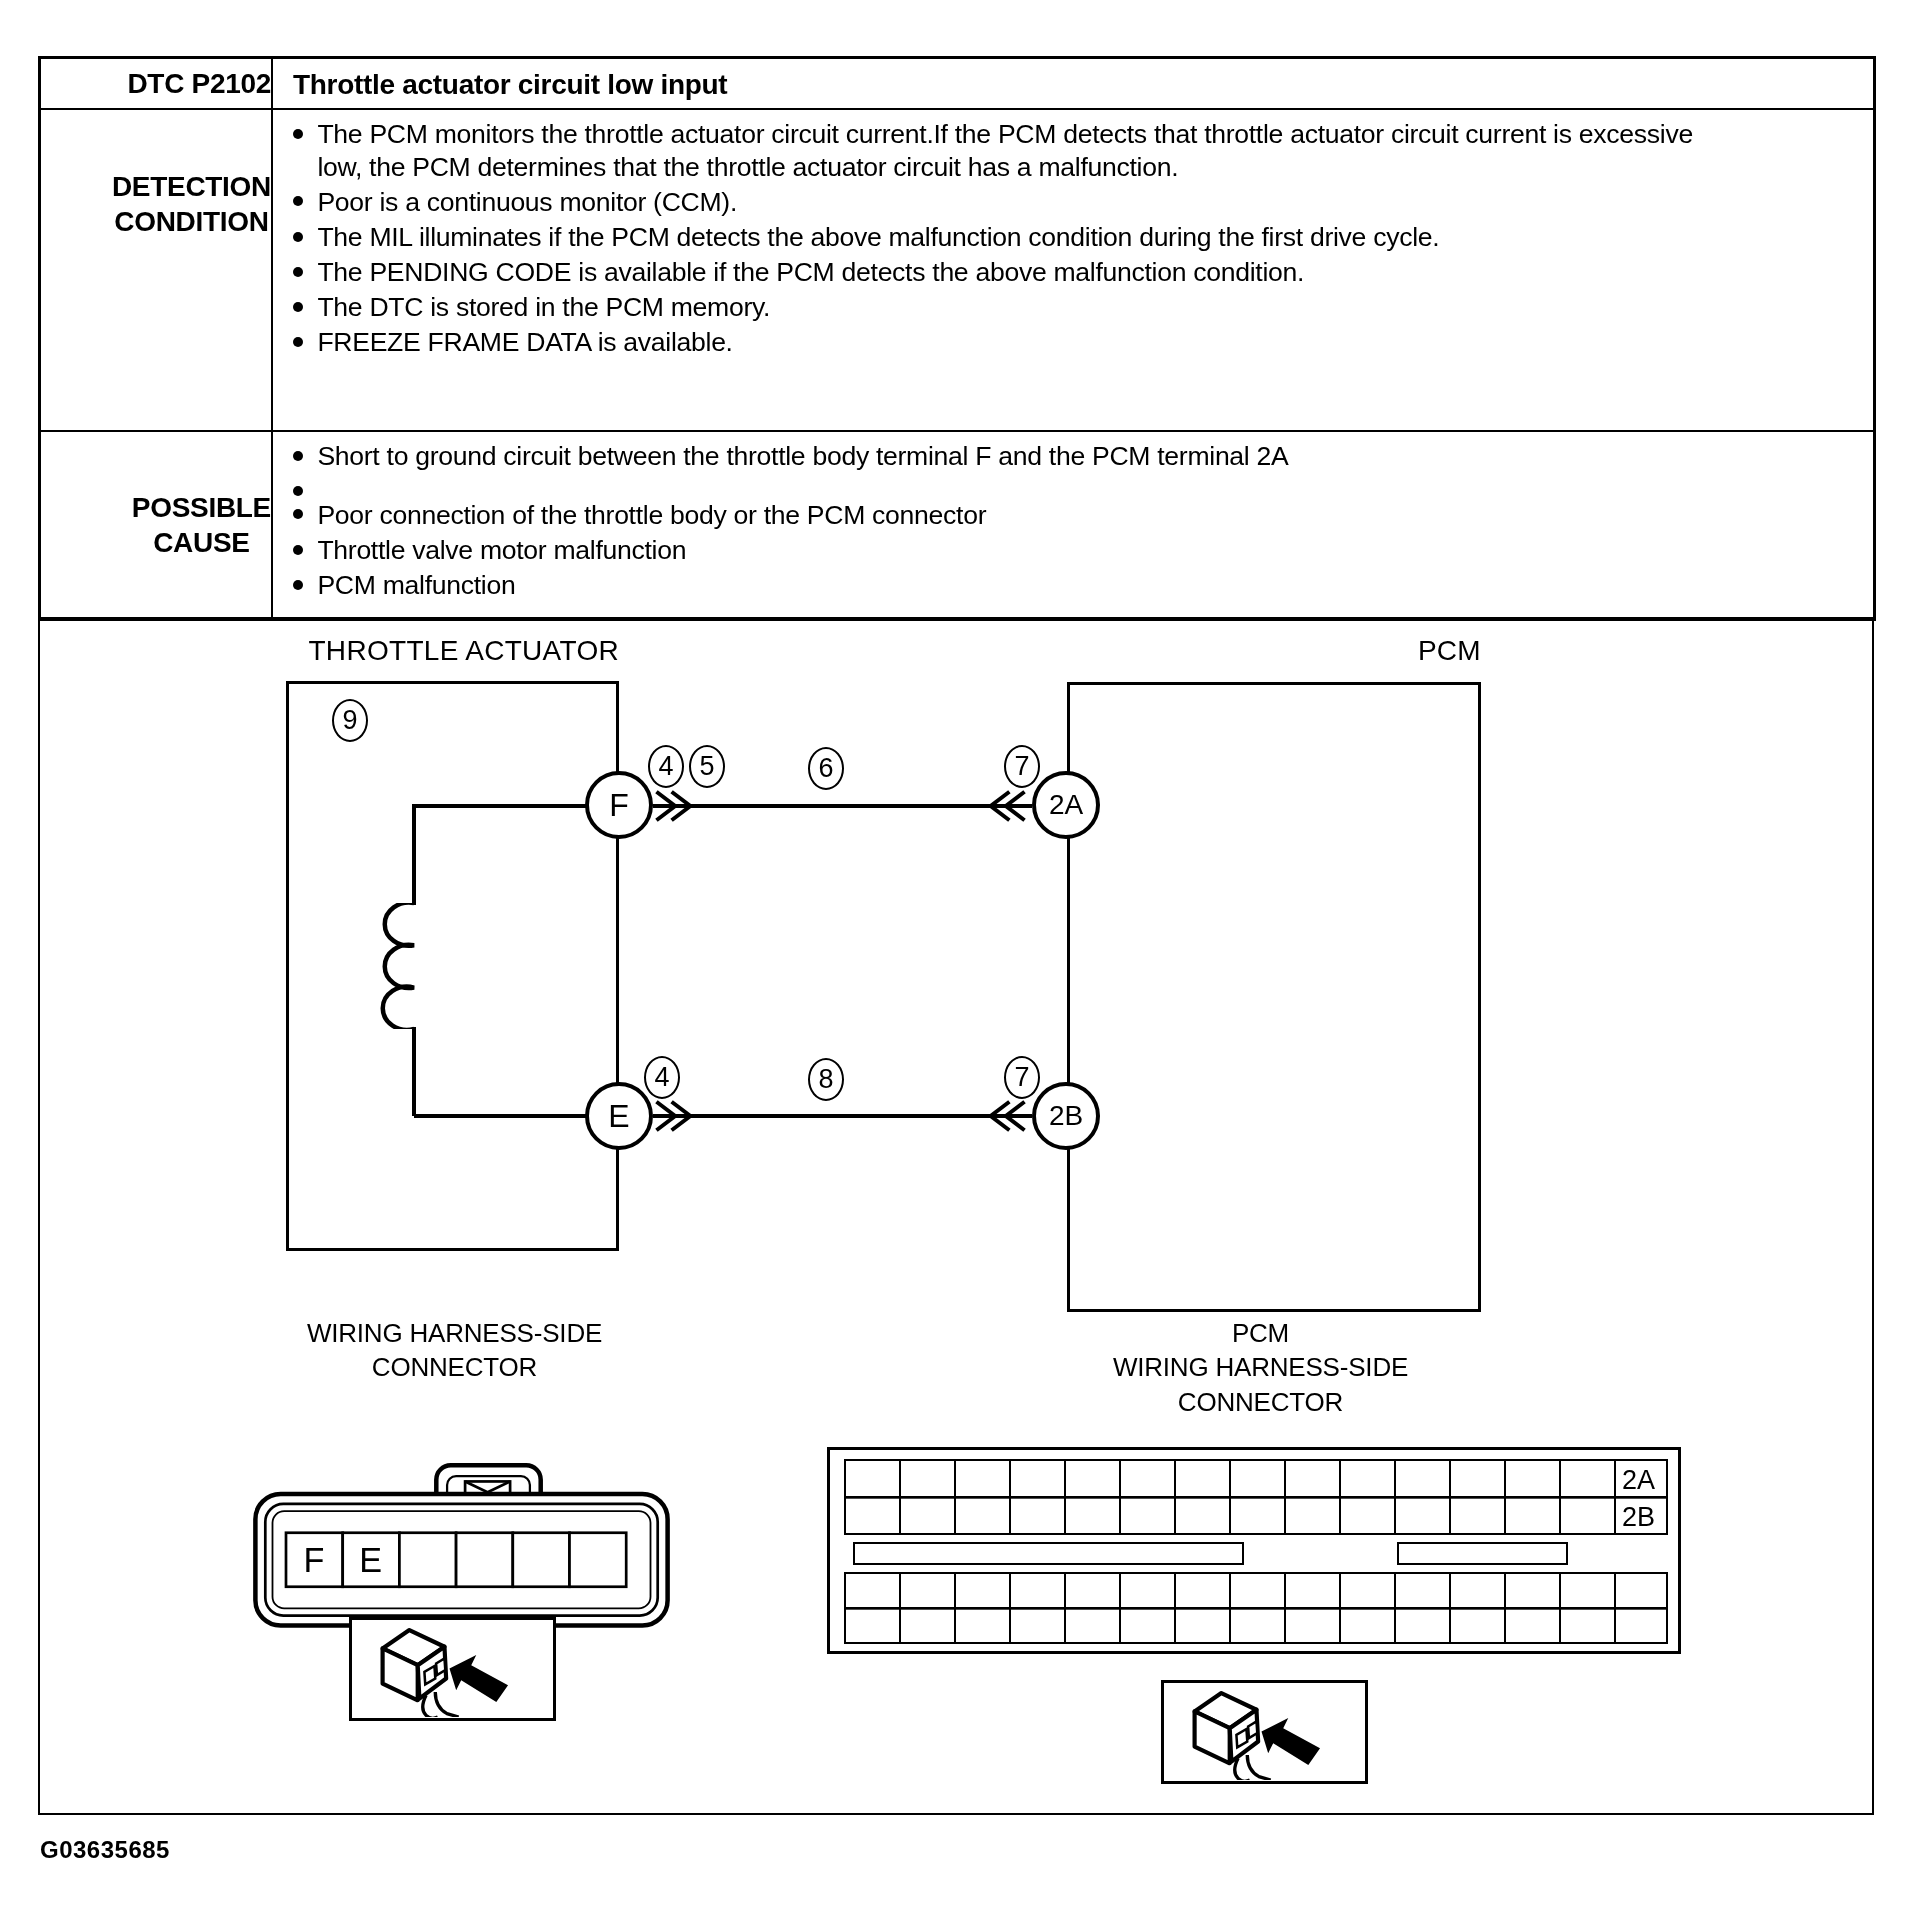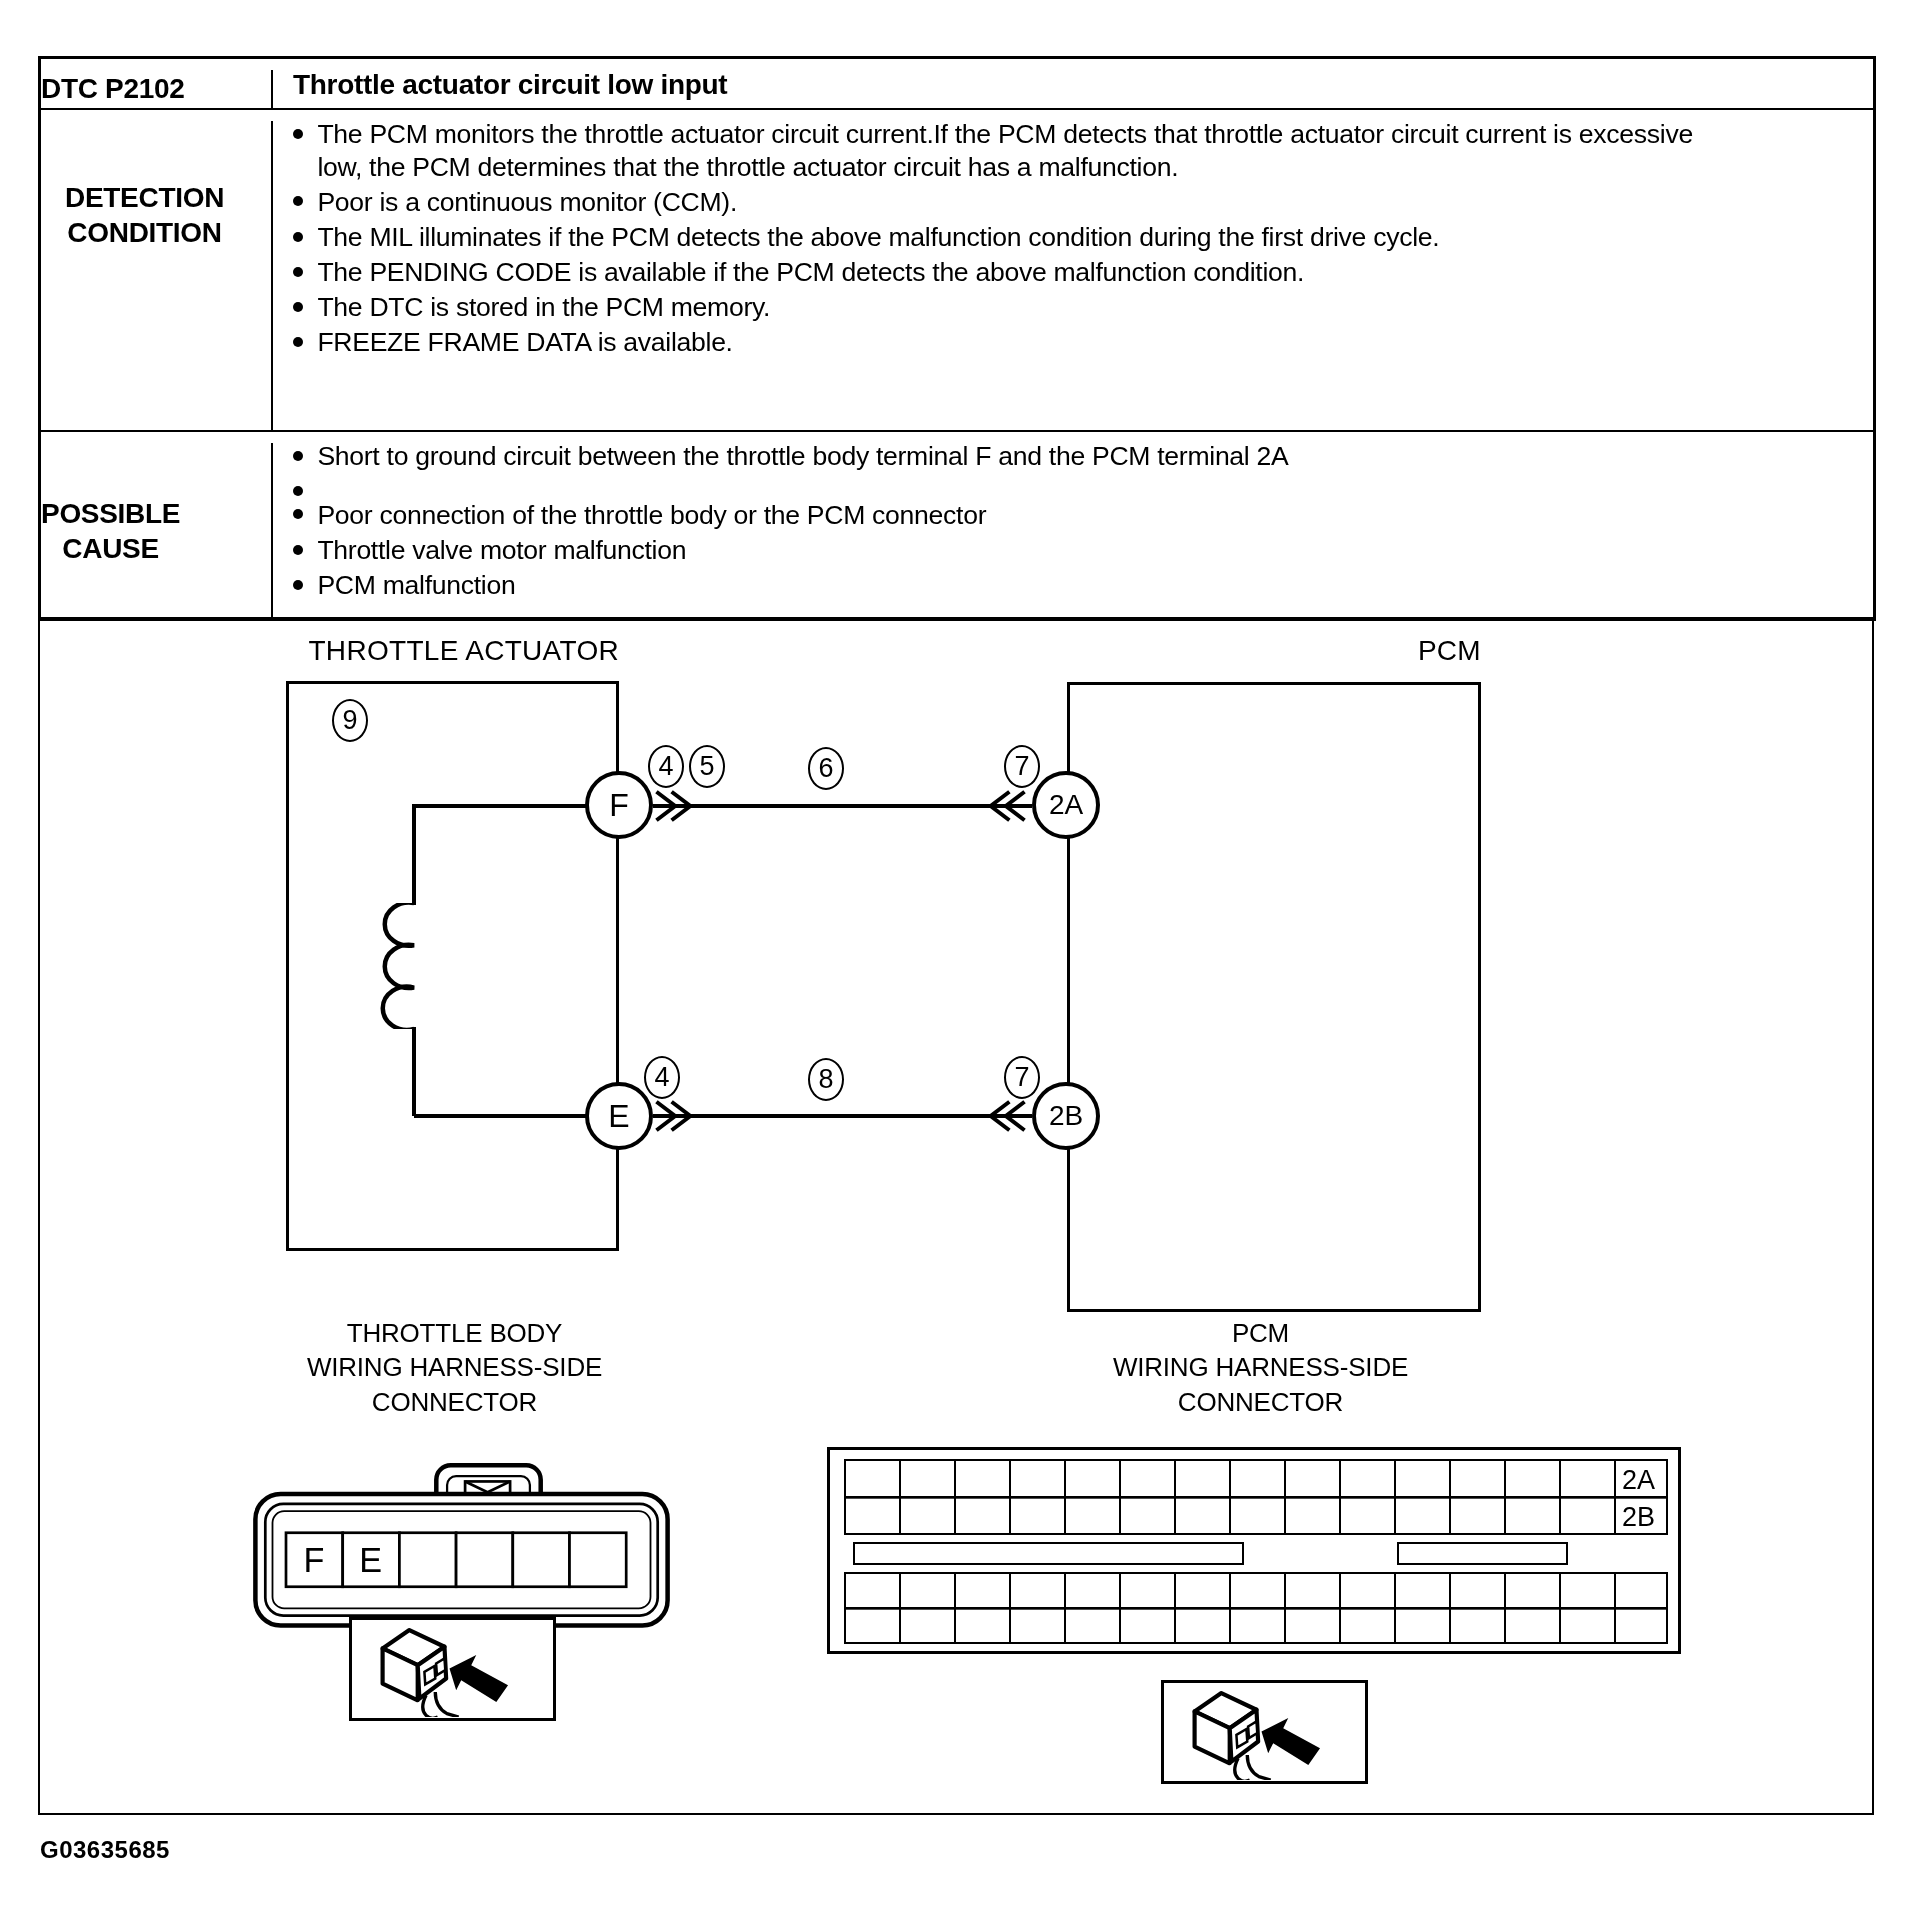--- a/index.html
+++ b/index.html
@@ -7,21 +7,21 @@
     position:relative;width:1912px;height:1925px;background:#ffffff;
     font-family:"Liberation Sans", sans-serif;color:#000;overflow:hidden;
   }
   .abs{position:absolute;}
   *{box-sizing:border-box;}
 
   
   .dtc-table{position:absolute;left:38px;top:56px;width:1838px;border:3.6px solid #000;}
   .trow{display:flex;border-top:2.7px solid #000;}
   .trow:first-child{border-top:none;}
-  .tcell-l{width:232px;flex:none;border-right:2.7px solid #000;display:flex;align-items:center;justify-content:flex-start;text-align:center;margin-top:11px;}
+  .tcell-l{width:232px;flex:none;border-right:2.7px solid #000;display:flex;align-items:center;justify-content:flex-end;text-align:center;}
   .tcell-r{flex:1;padding:5.4px 16px 9px 20px;border-radius:17px;}
   .code{font-weight:bold;font-size:28px;letter-spacing:-0.3px;}
   .ttl{font-weight:bold;font-size:28px;letter-spacing:-0.3px;padding-top:4.5px;}
   .rowlabel{font-weight:bold;font-size:28px;line-height:1.25;letter-spacing:-0.3px;}
   .r1{height:49px;}
   .r2{height:322px;}
   .r2 .tcell-l{align-items:flex-start;padding-top:59px;padding-left:24px;}
   .r3{height:188px;}
   .bullet{display:flex;gap:14.4px;font-size:26.6px;line-height:1.22;letter-spacing:-0.3px;margin:2.7px 0;}
   .bullet .dot{flex:none;width:10px;height:10px;border-radius:50%;background:#000;margin-top:10.8px;}
@@ -184,21 +184,20 @@
   <div class="callout" style="left:332px;top:699px;">9</div>
   <div class="callout" style="left:648px;top:745px;">4</div>
   <div class="callout" style="left:689px;top:745px;">5</div>
   <div class="callout" style="left:808px;top:747px;">6</div>
   <div class="callout" style="left:1004px;top:745px;">7</div>
   <div class="callout" style="left:644px;top:1056px;">4</div>
   <div class="callout" style="left:808px;top:1058px;">8</div>
   <div class="callout" style="left:1004px;top:1056px;">7</div>
 
   <div class="conlabel" style="left:207px;top:1316px;width:495px;">
-    <div>THROTTLE BODY</div>
     <div>WIRING HARNESS-SIDE</div>
     <div>CONNECTOR</div>
   </div>
 
   <svg class="abs" style="left:250px;top:1456px;" width="423" height="176" viewBox="0 0 470 195">
     <path d="M207,42 v-16 a16,16 0 0 1 16,-16 h84 a16,16 0 0 1 16,16 v16" fill="#fff" stroke="#000" stroke-width="5"></path>
     <path d="M219,42 v-10 a10,10 0 0 1 10,-10 h72 a10,10 0 0 1 10,10 v10" fill="none" stroke="#000" stroke-width="2.5"></path>
     <rect x="239" y="28" width="50" height="24" fill="#fff" stroke="#000" stroke-width="3"></rect>
     <path d="M239,28 L289,52 M289,28 L239,52" stroke="#000" stroke-width="3"></path>
     <rect x="6" y="42" width="458" height="146" rx="28" fill="#fff" stroke="#000" stroke-width="5"></rect>

